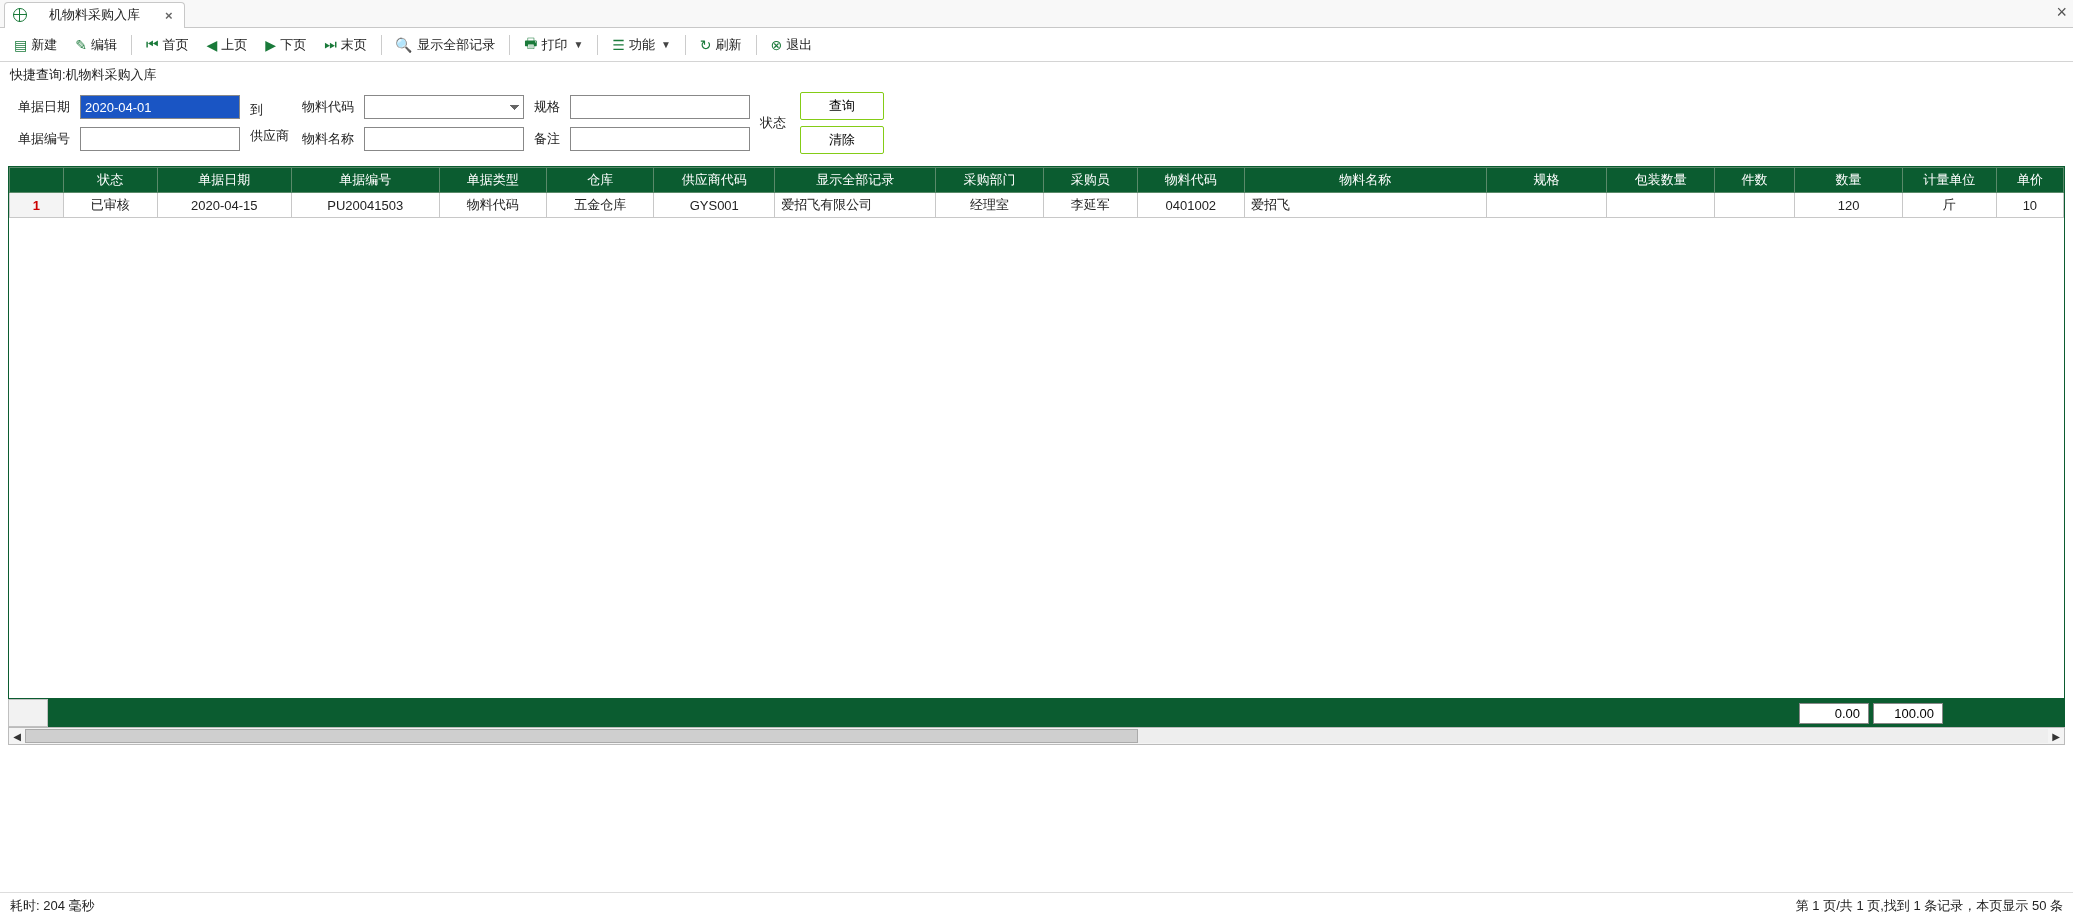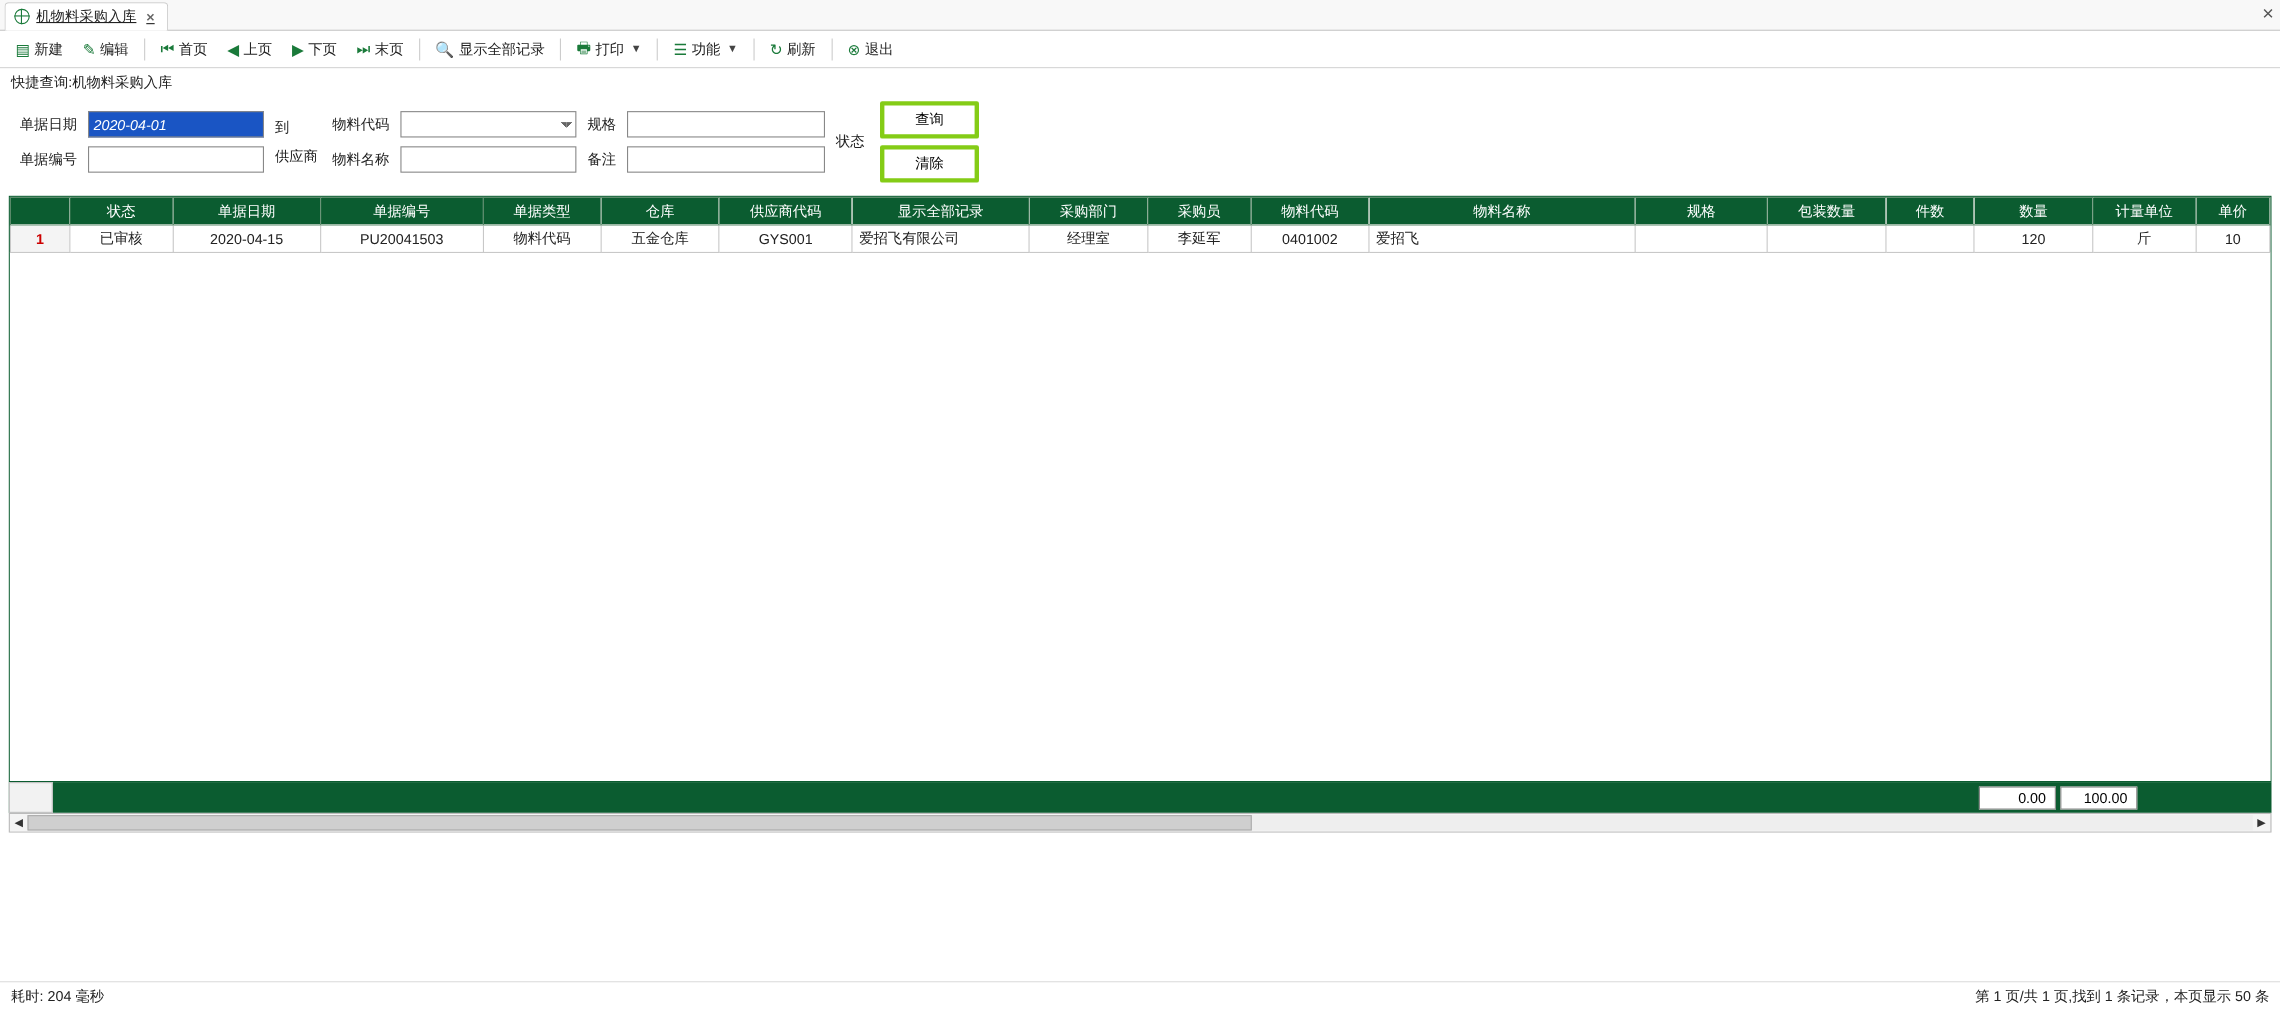--- a/index.html
+++ b/index.html
@@ -1,45 +1,45 @@
 <!DOCTYPE html>
 <html><head>
 <meta charset="utf-8">
 <style>
 * { box-sizing: border-box; margin: 0; padding: 0; }
 body { font-family: "Microsoft YaHei", Arial, sans-serif; font-size: 13px; background: #fff; color: #222; overflow: hidden; }
 .tab-bar { display: flex; align-items: center; border-bottom: 1px solid #c8c8c8; padding: 0 4px; height: 28px; background: #f8f8f8; position: relative; }
-.tab { display: flex; align-items: center; gap: 6px; padding: 4px 8px; border: 1px solid #c8c8c8; border-bottom: none; background: #fff; border-radius: 4px 4px 0 0; height: 26px; margin-top:2px;text-decoration:underline;}
+.tab { display: flex; align-items: center; gap: 22px; padding: 4px 8px; border: 1px solid #c8c8c8; border-bottom: none; background: #fff; border-radius: 4px 4px 0 0; height: 26px; margin-top:2px;}
 .tab .globe-icon { width: 14px; height: 14px; border: 1.5px solid #1a7a3a; border-radius: 50%; position: relative; display: inline-block; }
 .tab .globe-icon::before { content:""; position:absolute; left:5px; top:-1px; width:1px; height:14px; background:#1a7a3a; }
 .tab .globe-icon::after { content:""; position:absolute; top:5px; left:-1px; height:1px; width:14px; background:#1a7a3a; }
 .tab-close { color:#666; cursor:pointer; font-weight:bold; padding:0 3px; }
 .window-close { position:absolute; right:6px; top:2px; color:#555; font-size:18px; cursor:pointer; }
 
 .toolbar { display:flex; align-items:center; gap: 6px; padding: 4px 8px; border-bottom:1px solid #d4d4d4; height: 34px; background:#fff; flex-wrap:nowrap; }
 .tbtn { display:flex; align-items:center; gap:4px; padding:2px 6px; cursor:pointer; color:#222; border-radius:2px; white-space:nowrap; }
 .tico { color:#1a7a3a; font-size:14px; display:inline-block; }
 .tsep { width:1px; height:20px; background:#ccc; margin:0 2px; }
 .dd-arrow { color:#444; font-size:10px; margin-left:2px; }
 
 .quickq { padding: 4px 10px; font-size:13px; }
 
 .filter { display:flex; padding: 4px 12px 8px 18px; gap: 8px 10px; align-items:center; flex-wrap: wrap; }
 .fcol { display:flex; flex-direction:column; gap:8px; }
 .frow { display:flex; align-items:center; gap:6px; }
 .flabel { min-width:56px; text-align:left; color:#222; }
 .finput, .fcombo { border:1px solid #888; height:24px; padding:1px 4px; font-family:inherit; font-size:13px; background:#fff; }
 .fcombo { appearance:none; padding-right:18px; background-image: linear-gradient(45deg, transparent 50%, #666 50%), linear-gradient(135deg, #666 50%, transparent 50%); background-position: right 8px center, right 3px center; background-size: 5px 5px, 5px 5px; background-repeat:no-repeat; }
-.selected-input { background:#1a55c4; color:#fff;font-style:italic; }
+.selected-input { background:#1a55c4; color:#fff; }
 .radio-group { border:1px solid #bbb; padding:8px 10px; display:flex; gap:12px; align-items:center; background:#f7f7f7; height: 56px; border-radius:2px; }
 .radio-item { display:flex; align-items:center; gap:3px; white-space:nowrap; }
 .radio-item input { accent-color:#1a7a3a; }
 .status-label { display:flex; align-items:center; min-width:30px; }
 .action-buttons { display:flex; flex-direction:column; gap:6px; }
-.abtn { border:4px solid #84cc16; background:#fff; padding:4px 28px; cursor:pointer; font-family:inherit; font-size:13px; border-radius:2px; }
+.abtn { border:1px solid #84cc16; background:#fff; padding:4px 28px; cursor:pointer; font-family:inherit; font-size:13px; border-radius:2px; }
 
 .grid-wrap { margin: 4px 8px 0 8px; border:1px solid #0b5c30; }
 .grid { width:100%; border-collapse:collapse; table-layout:fixed; }
 .grid th { background:#0b5c30; color:#fff; font-weight:normal; border:1px solid #5a8a6a; padding:3px 4px; font-size:13px; text-align:center; overflow:hidden; white-space:nowrap; }
 .grid td { border:1px solid #c8c8c8; padding:3px 6px; text-align:center; background:#fff; overflow:hidden; white-space:nowrap; }
 .grid td.tl { text-align:left; }
 .grid td.tr { }
 .rownum { color:#c00; font-weight:bold; background:#f4f4f4 !important; }
 .grid-body-space { height: 480px; background:#fff; }
 

